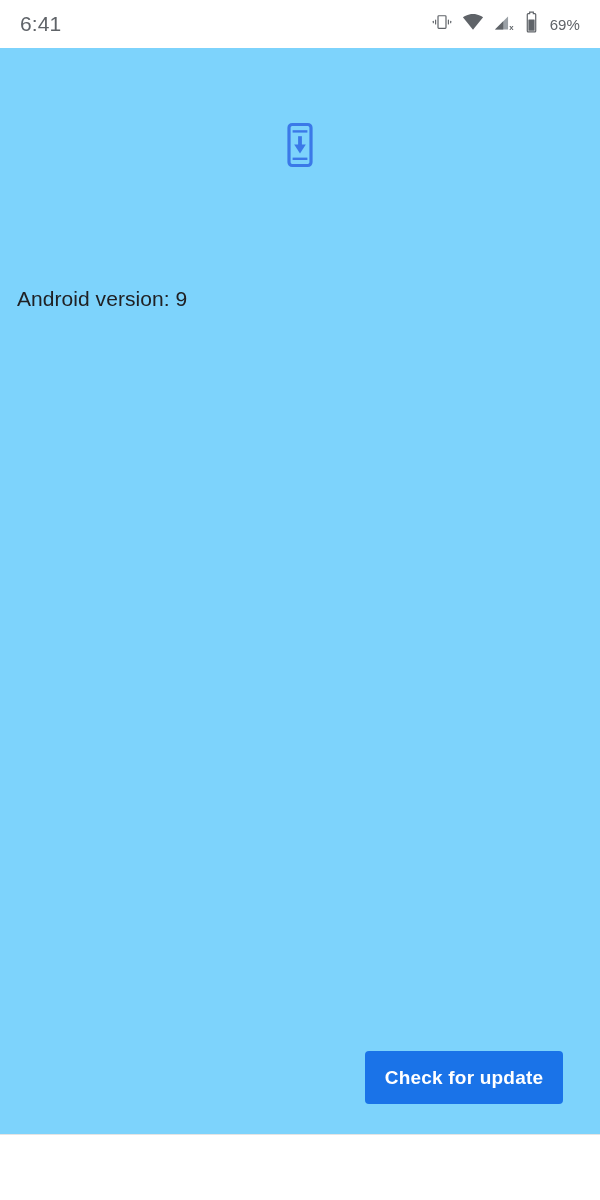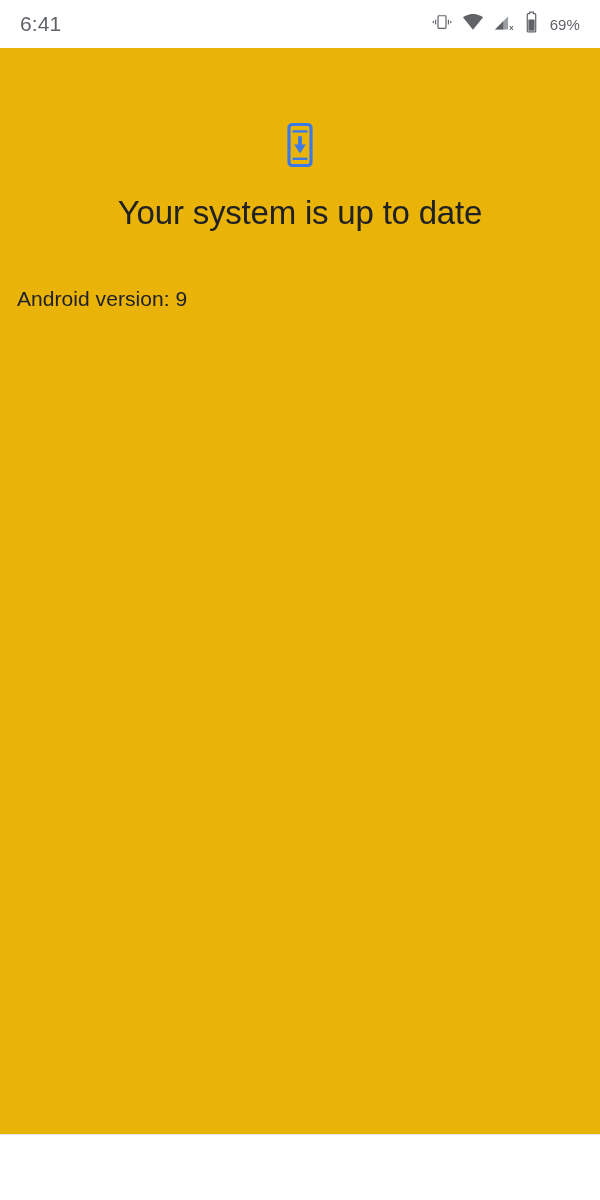--- a/index.html
+++ b/index.html
@@ -5,21 +5,21 @@
   * { margin:0; padding:0; box-sizing:border-box; }
   html, body {
     width:600px; height:1200px;
     background:#ffffff;
     font-family:"Liberation Sans", sans-serif;
     -webkit-font-smoothing:antialiased;
   }
   #screen {
     position:relative;
     width:600px; height:1200px;
-    background:#eab308;
+    background:#7dd3fc;
     overflow:hidden;
   }
 
   
   #status-bar {
     position:absolute; top:0; left:0;
     width:600px; height:48px;
     display:flex; align-items:center;
     padding:0 20px;
     background:#ffffff;
@@ -164,27 +164,27 @@
 
         <rect x="14.6" y="8.2" width="14.8" height="2.4" fill="#3b79e8"></rect>
         <rect x="14.6" y="35.6" width="14.8" height="2.4" fill="#3b79e8"></rect>
 
         <rect x="20.1" y="14.2" width="3.8" height="10.4" fill="#3b79e8"></rect>
         <path d="M16.2 22.6 L22 31.4 L27.8 22.6 Z" fill="#3b79e8"></path>
       </svg>
     </span>
   </div>
 
-  <div id="headline">Your system is up to date</div>
 
   <div id="info-block">
     <div class="info-line">Android version: 9</div>
   </div>
 
 
+  <button id="check-button">Check for update</button>
 
   <div id="nav-divider"></div>
   <div id="nav-bar">
 
     
 
     
   </div>
 
 </div>

